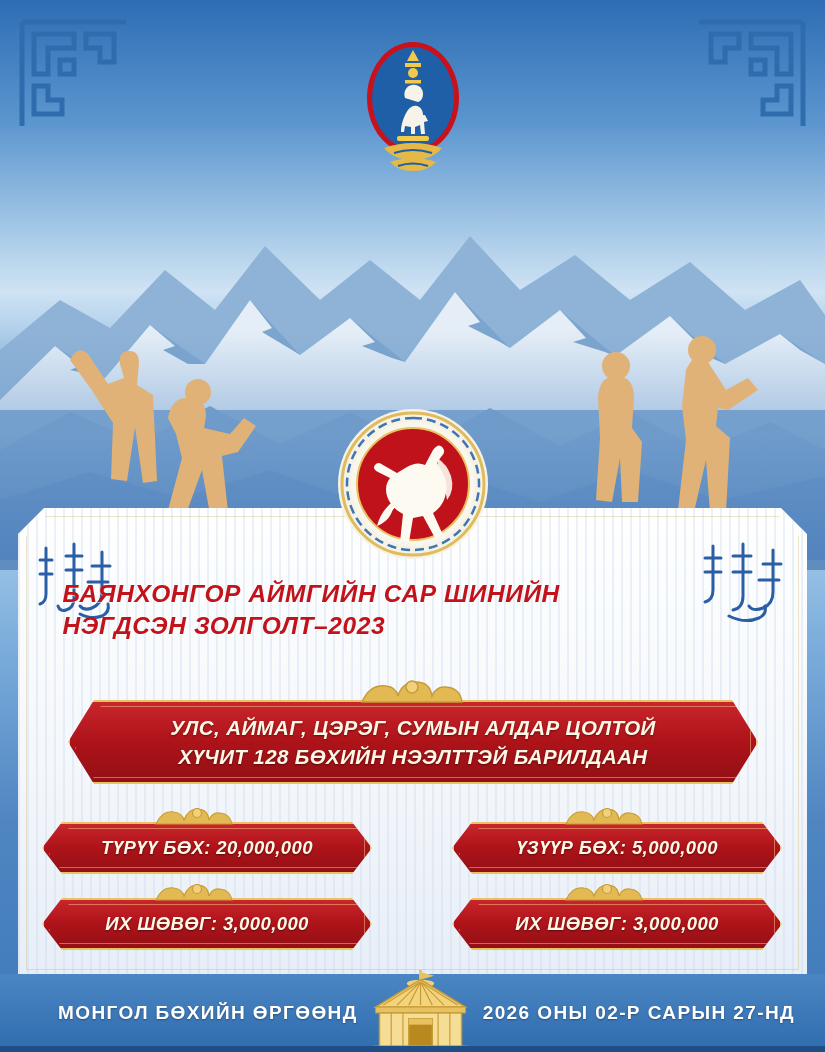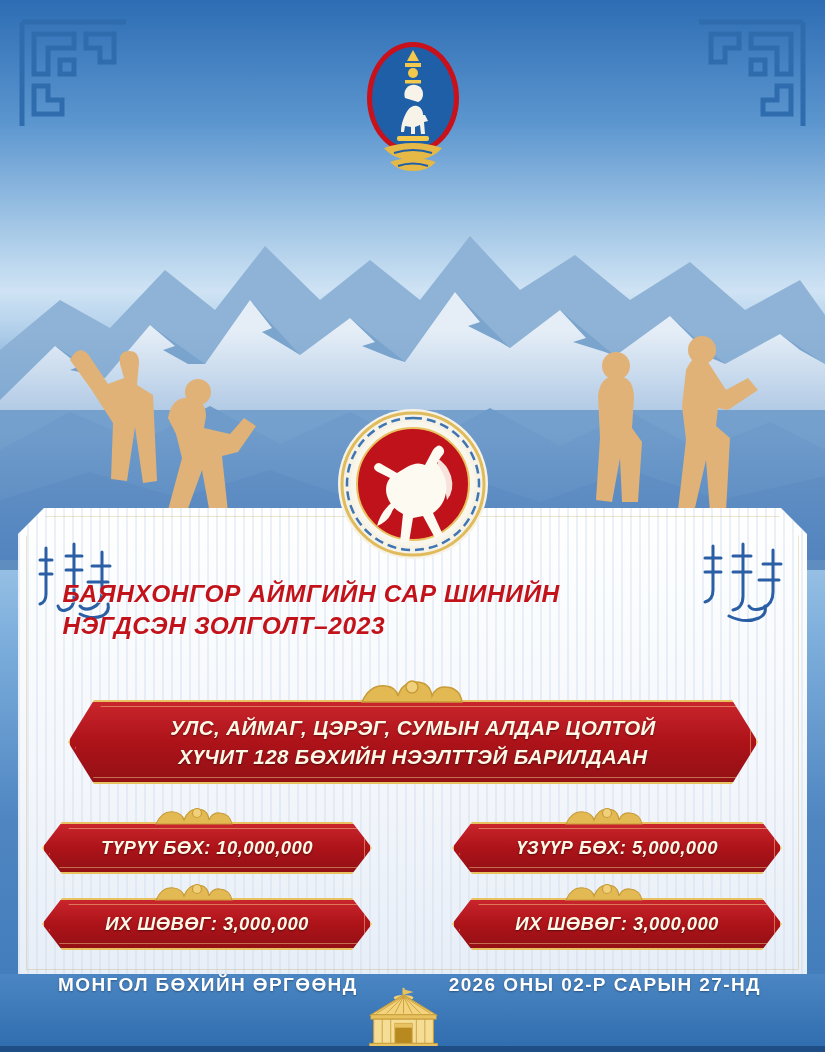--- a/index.html
+++ b/index.html
@@ -110,29 +110,29 @@
   .r-l2 { left: 42px;  top: 898px; }
   .r-r2 { left: 452px; top: 898px; }
 
   
   .knot { position: absolute; z-index: 4; }
 
   
   .footer {
     position: absolute; left: 0; bottom: 0; width: 825px; height: 78px;
     background: linear-gradient(180deg,#4b86c3 0%,#2f6cae 100%);
-    display: flex; align-items: flex-start; justify-content: space-between;
+    display: flex; align-items: center; justify-content: space-between;
   }
   .footer-txt {
     color: #ffffff; font-weight: 700; font-size: 19px; letter-spacing: 1.4px;
     text-shadow: 0 1px 2px rgba(0,0,0,.35);
     white-space: nowrap;
   }
   .footer-left  { margin-left: 58px; }
-  .footer-right { margin-right: 64px; }
+  .footer-right { margin-right: 30px; }
   .ger { width: 128px; height: 86px; margin-bottom: 6px; }
 
   .bottom-bar { position:absolute; left:0; bottom:0; width:825px; height:6px; background:#1f4d86; }
 </style>
 </head>
 <body>
 
 <div id="poster">
 
   <div class="sky"></div>
@@ -307,21 +307,21 @@
     </g>
   </svg>
   <svg class="knot" style="left:552px; top:882px; width:110px; height:20px;" viewBox="0 0 110 20">
     <g fill="#e3b953" stroke="#c79c38" stroke-width="1.2">
       <path d="M14,18 q6,-14 18,-12 q8,1 10,8 q4,-11 13,-11 q11,0 12,11 q3,-8 11,-7 q10,1 12,11 z"></path>
       <circle cx="55" cy="7" r="4.5" fill="#f0d07a"></circle>
     </g>
   </svg>
 
   <div class="ribbon ribbon-small r-l1">
-    <span>ТҮРҮҮ БӨХ: 10,000,000</span>
+    <span>ТҮРҮҮ БӨХ: 20,000,000</span>
   </div>
   <div class="ribbon ribbon-small r-r1">
     <span>ҮЗҮҮР БӨХ: 5,000,000</span>
   </div>
   <div class="ribbon ribbon-small r-l2">
     <span>ИХ ШӨВӨГ: 3,000,000</span>
   </div>
   <div class="ribbon ribbon-small r-r2">
     <span>ИХ ШӨВӨГ: 3,000,000</span>
   </div>

